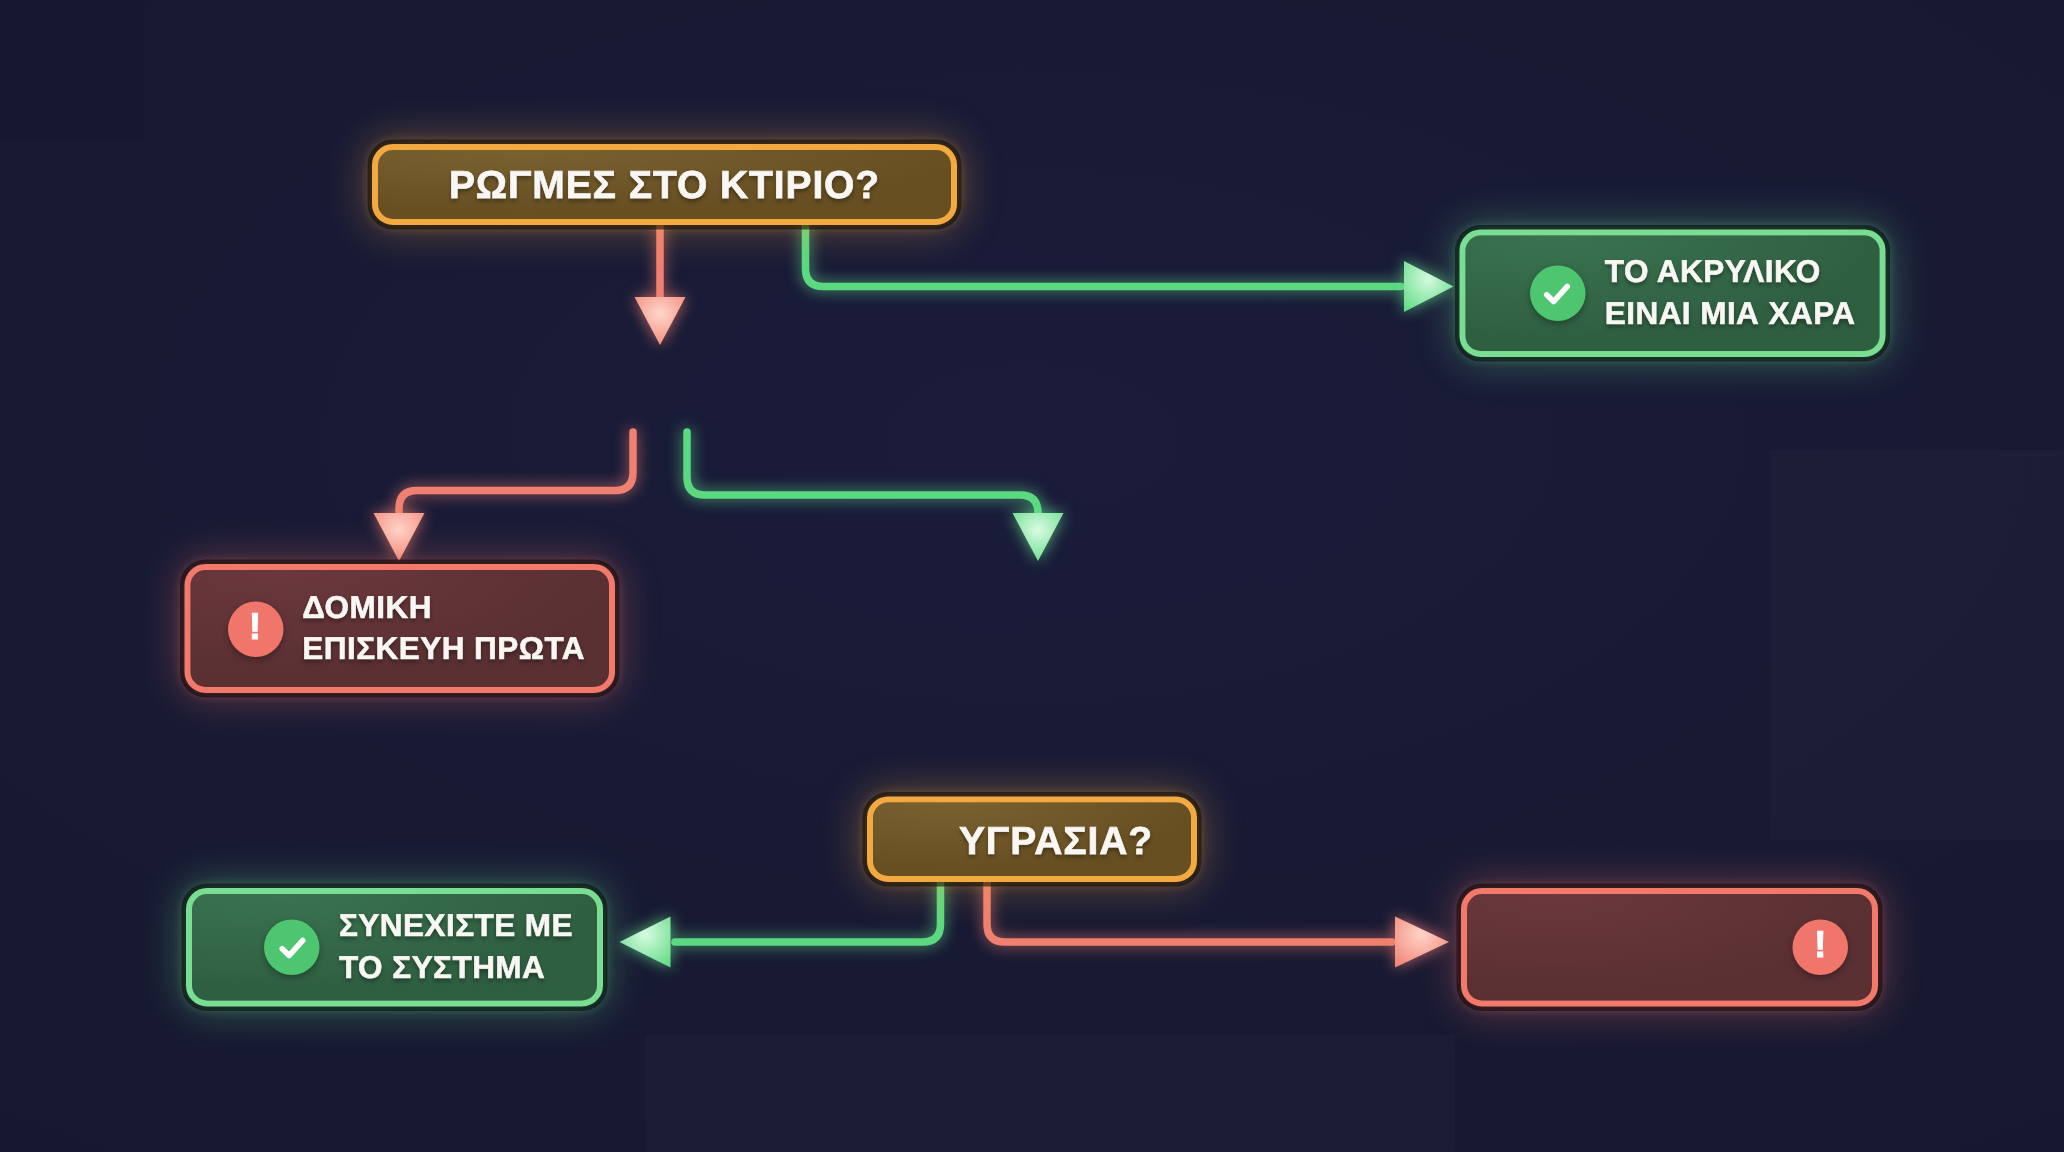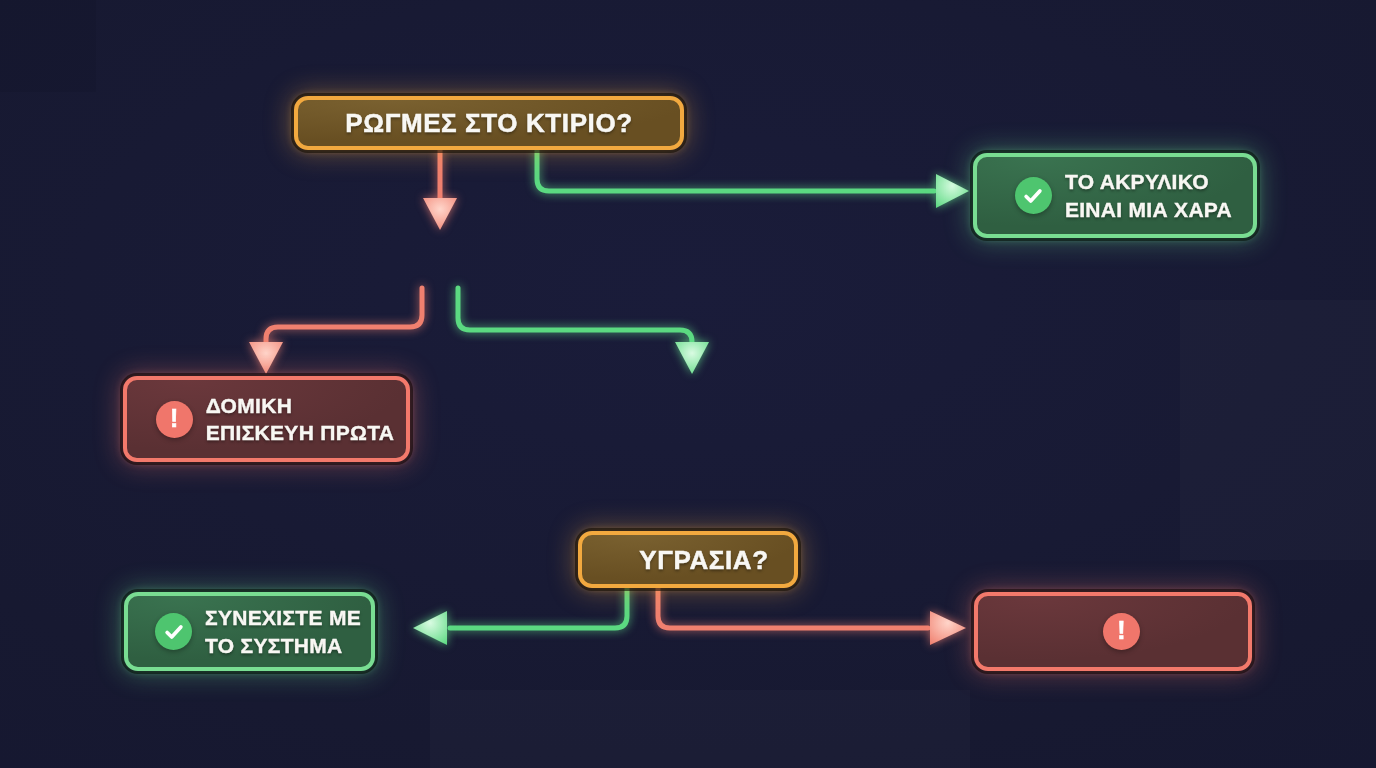--- a/index.html
+++ b/index.html
@@ -31,21 +31,21 @@
     border:4px solid #f3796b;
     background:radial-gradient(130% 150% at 22% 0%, #6b383c 0%, #5a3033 60%);
     box-shadow:0 0 0 3px rgba(16,6,6,.6), 0 0 26px 4px rgba(243,121,107,.33), 0 0 8px rgba(243,121,107,.5);
   }
   .qtext{
     font-size:26px;font-weight:700;line-height:1;color:#f8f7f3;
     letter-spacing:.6px;-webkit-text-stroke:.5px #f8f7f3;
     text-shadow:0 2px 3px rgba(0,0,0,.4);
   }
   .q-small .qtext{font-size:22.5px;}
-  .ans{padding:0 0 0 17px;gap:13px;justify-content:center;text-align:left;}
+  .ans{padding:0 16px 0 17px;gap:13px;justify-content:flex-end;text-align:left;}
   .icon{
     width:37px;height:37px;border-radius:50%;flex:0 0 37px;
     display:flex;align-items:center;justify-content:center;
     box-shadow:0 2px 5px rgba(0,0,0,.3);
   }
   .icon-check{background:#4ec56f;}
   .icon-alert{background:#f0766b;}
   .excl{color:#fff;font-size:25px;font-weight:700;line-height:1;margin-top:-2px;-webkit-text-stroke:.6px #fff;}
   .atext{
     font-size:21px;font-weight:700;line-height:1.3;color:#f8f7f3;
@@ -93,21 +93,21 @@
       <path d="M458,288 V318 Q458,330 470,330 H680 Q692,330 692,342 V344"></path>
       <path d="M627,588 V616 Q627,628 615,628 H450"></path>
     </g>
     <g class="wire-green" stroke="none" fill="url(#gradGreen)">
       <polygon points="936,174 936,208 969,191"></polygon>
       <polygon points="675,342 709,342 692,374"></polygon>
       <polygon points="447,611 447,645 413,628"></polygon>
     </g>
   </svg>
 
-  <div class="node q amber" style="left:248px;top:96px;width:390px;height:54px;margin-left:46px;">
+  <div class="node q amber" style="left:248px;top:96px;width:390px;height:54px;">
     <span class="qtext">ΡΩΓΜΕΣ ΣΤΟ ΚΤΙΡΙΟ?</span>
   </div>
 
 
   <div class="node ans green" style="left:973px;top:153px;width:284px;height:85px;">
     <span class="icon icon-check">
       <svg width="22" height="22" viewBox="0 0 24 24">
           <path d="M4.5 12.5 L9.5 17.5 L19.5 6.5" stroke="#fff" stroke-width="4" fill="none" stroke-linecap="round" stroke-linejoin="round"></path>
         </svg>
     </span>
@@ -125,21 +125,21 @@
       <span>ΔΟΜΙΚΗ</span><br>
       <span>ΕΠΙΣΚΕΥΗ ΠΡΩΤΑ</span>
     </span>
   </div>
 
 
   <div class="node q amber" style="left:578px;top:531px;width:220px;height:57px;padding-left:32px;">
     <span class="qtext">ΥΓΡΑΣΙΑ?</span>
   </div>
 
-  <div class="node ans green" style="left:124px;top:592px;width:251px;height:79px;">
+  <div class="node ans green" style="left:124px;top:592px;width:278px;height:79px;">
     <span class="icon icon-check">
       <svg width="22" height="22" viewBox="0 0 24 24">
           <path d="M4.5 12.5 L9.5 17.5 L19.5 6.5" stroke="#fff" stroke-width="4" fill="none" stroke-linecap="round" stroke-linejoin="round"></path>
         </svg>
     </span>
     <span class="atext">
       <span>ΣΥΝΕΧΙΣΤΕ ΜΕ</span><br>
       <span>ΤΟ ΣΥΣΤΗΜΑ</span>
     </span>
   </div>

